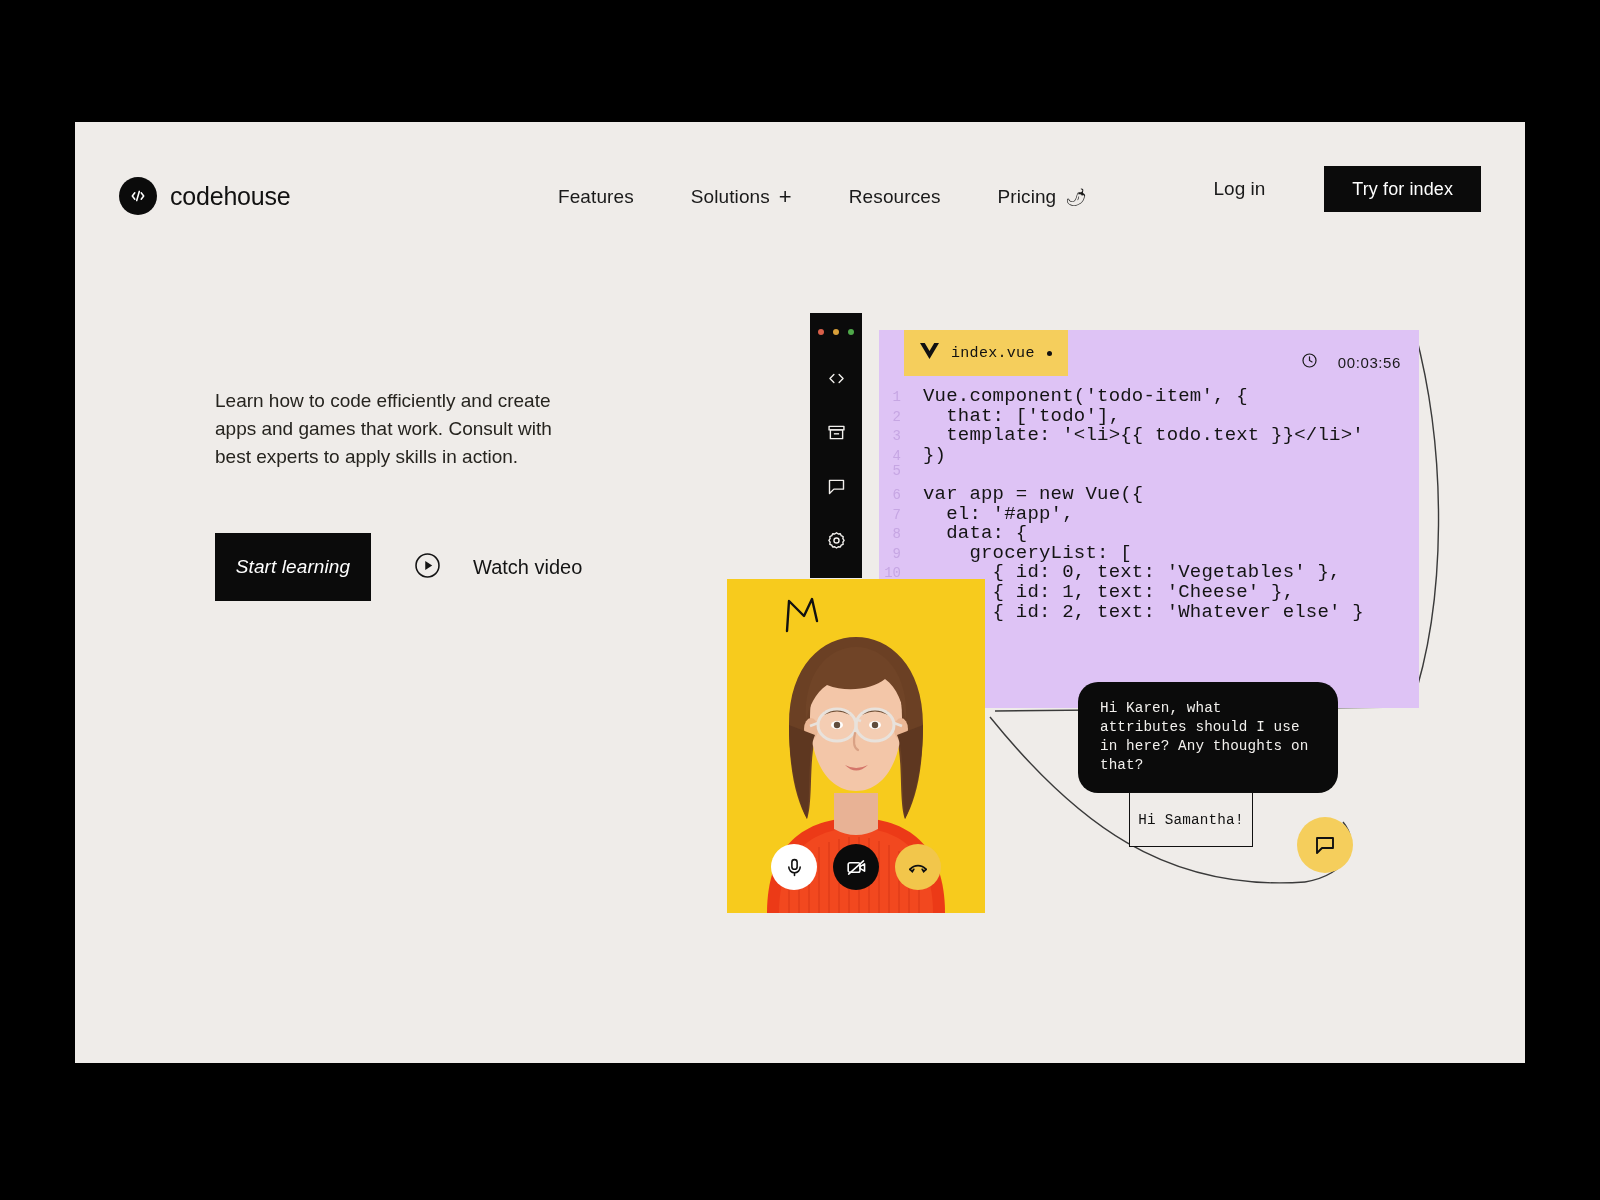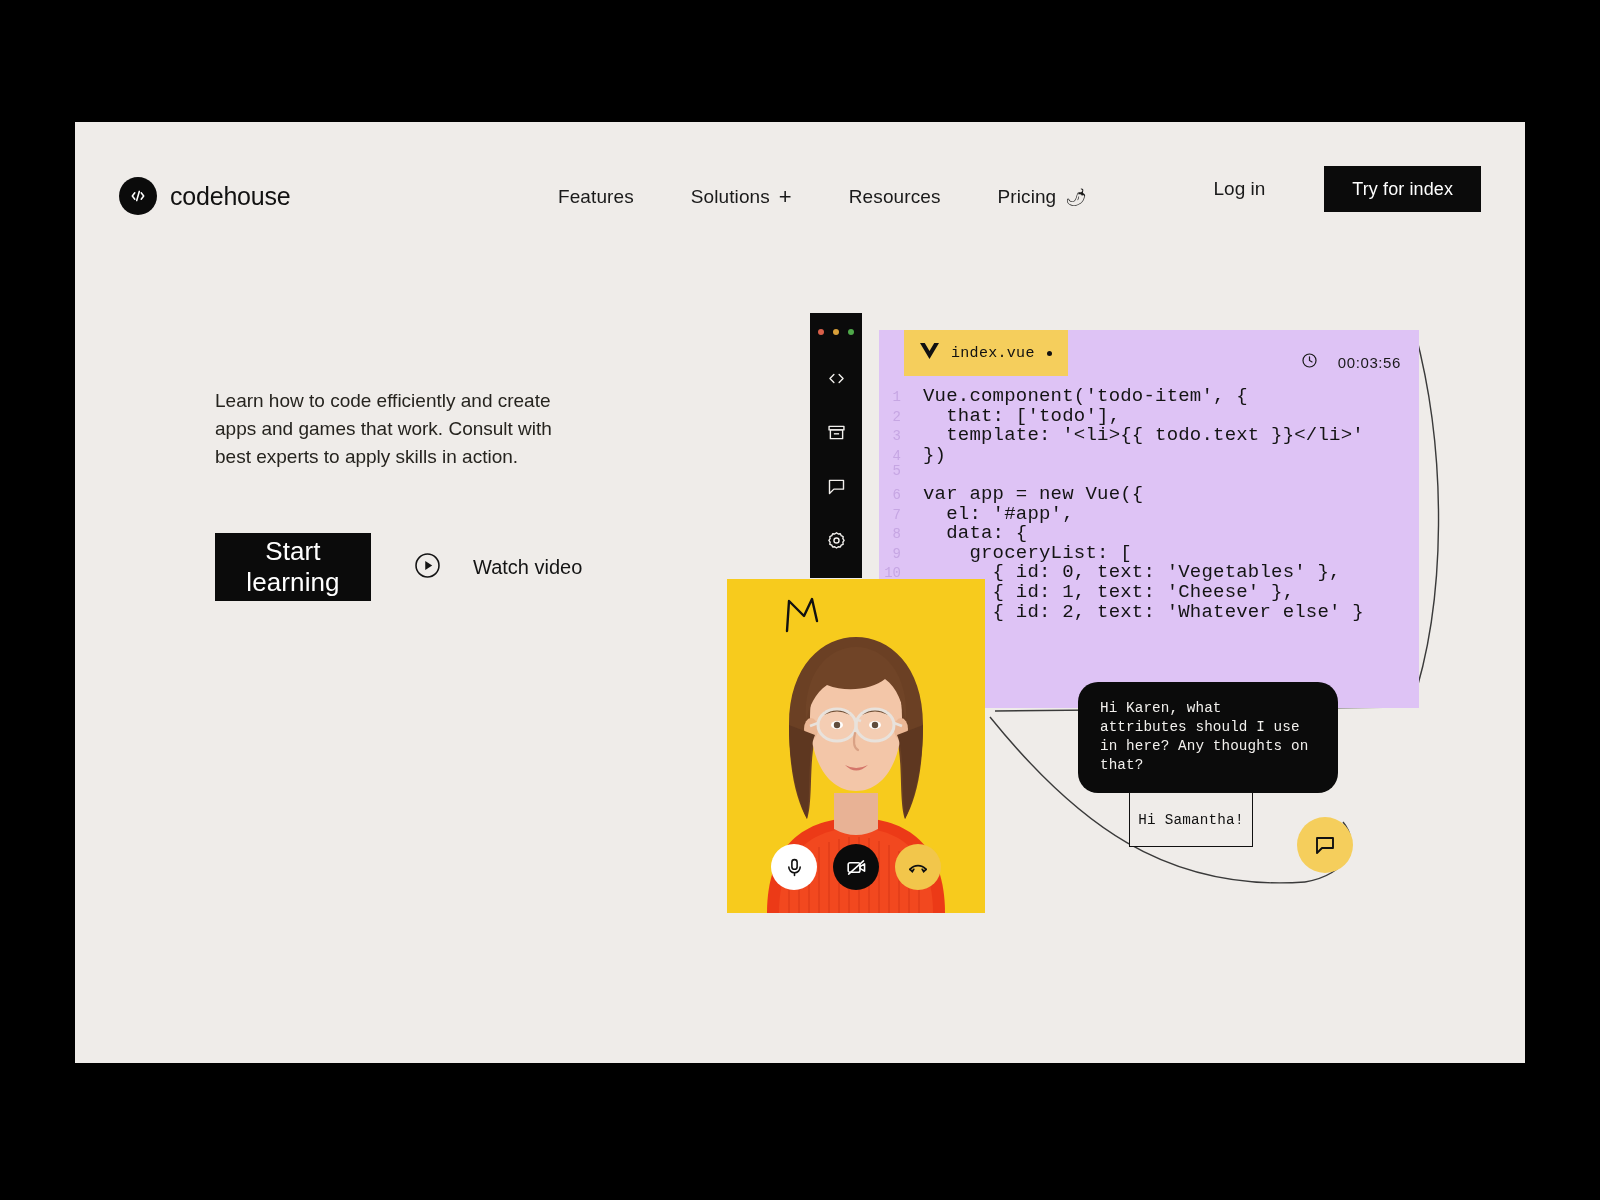--- a/index.html
+++ b/index.html
@@ -76,23 +76,23 @@
     color: #0B0B0B; letter-spacing: -2.6px;
   }
   .hero-sub {
     margin-top: 45px;
     font-size: 19px; line-height: 1.48; color: #26241F; max-width: 345px;
   }
   .hero-actions {
     margin-top: 62px; display: flex; align-items: center;
   }
   .start-btn {
-    background: #0B0B0B; color: #FFFFFF; font-size: 26px;
+    background: #0B0B0B; color: #FFFFFF; font-size: 19px;
     width: 156px; height: 68px; border: none; cursor: pointer;
-    font-family: "Liberation Sans", sans-serif; letter-spacing: 0.1px;
+    font-family: "Liberation Sans", sans-serif; letter-spacing: 0.1px; font-style: italic;
   }
   .watch {
     margin-left: 43px; display: flex; align-items: center; gap: 32px; cursor: pointer;
   }
   .watch-label { font-size: 20px; color: #141414; }
 
   
   .editor-rail {
     position: absolute; left: 735px; top: 191px;
     width: 52px; height: 265px;

